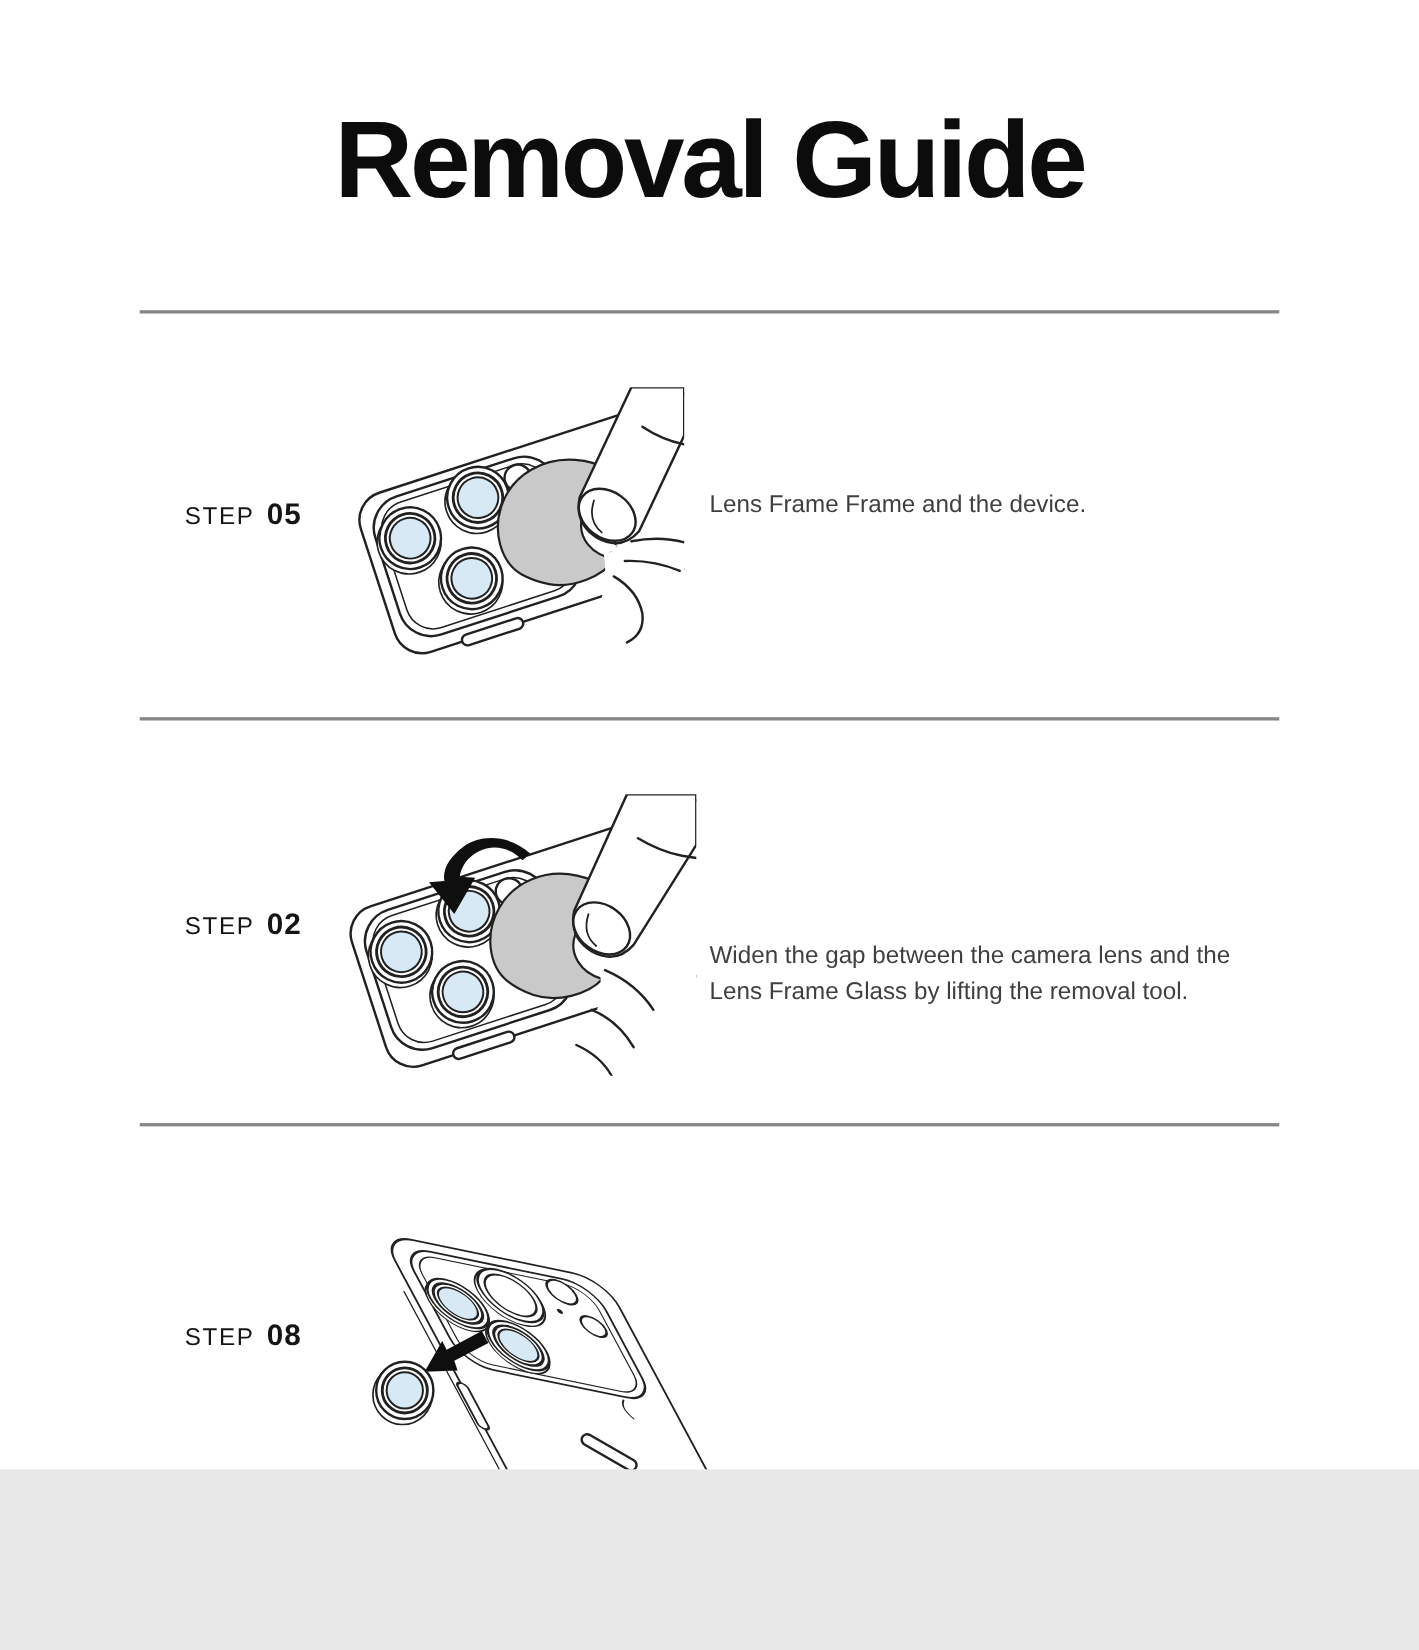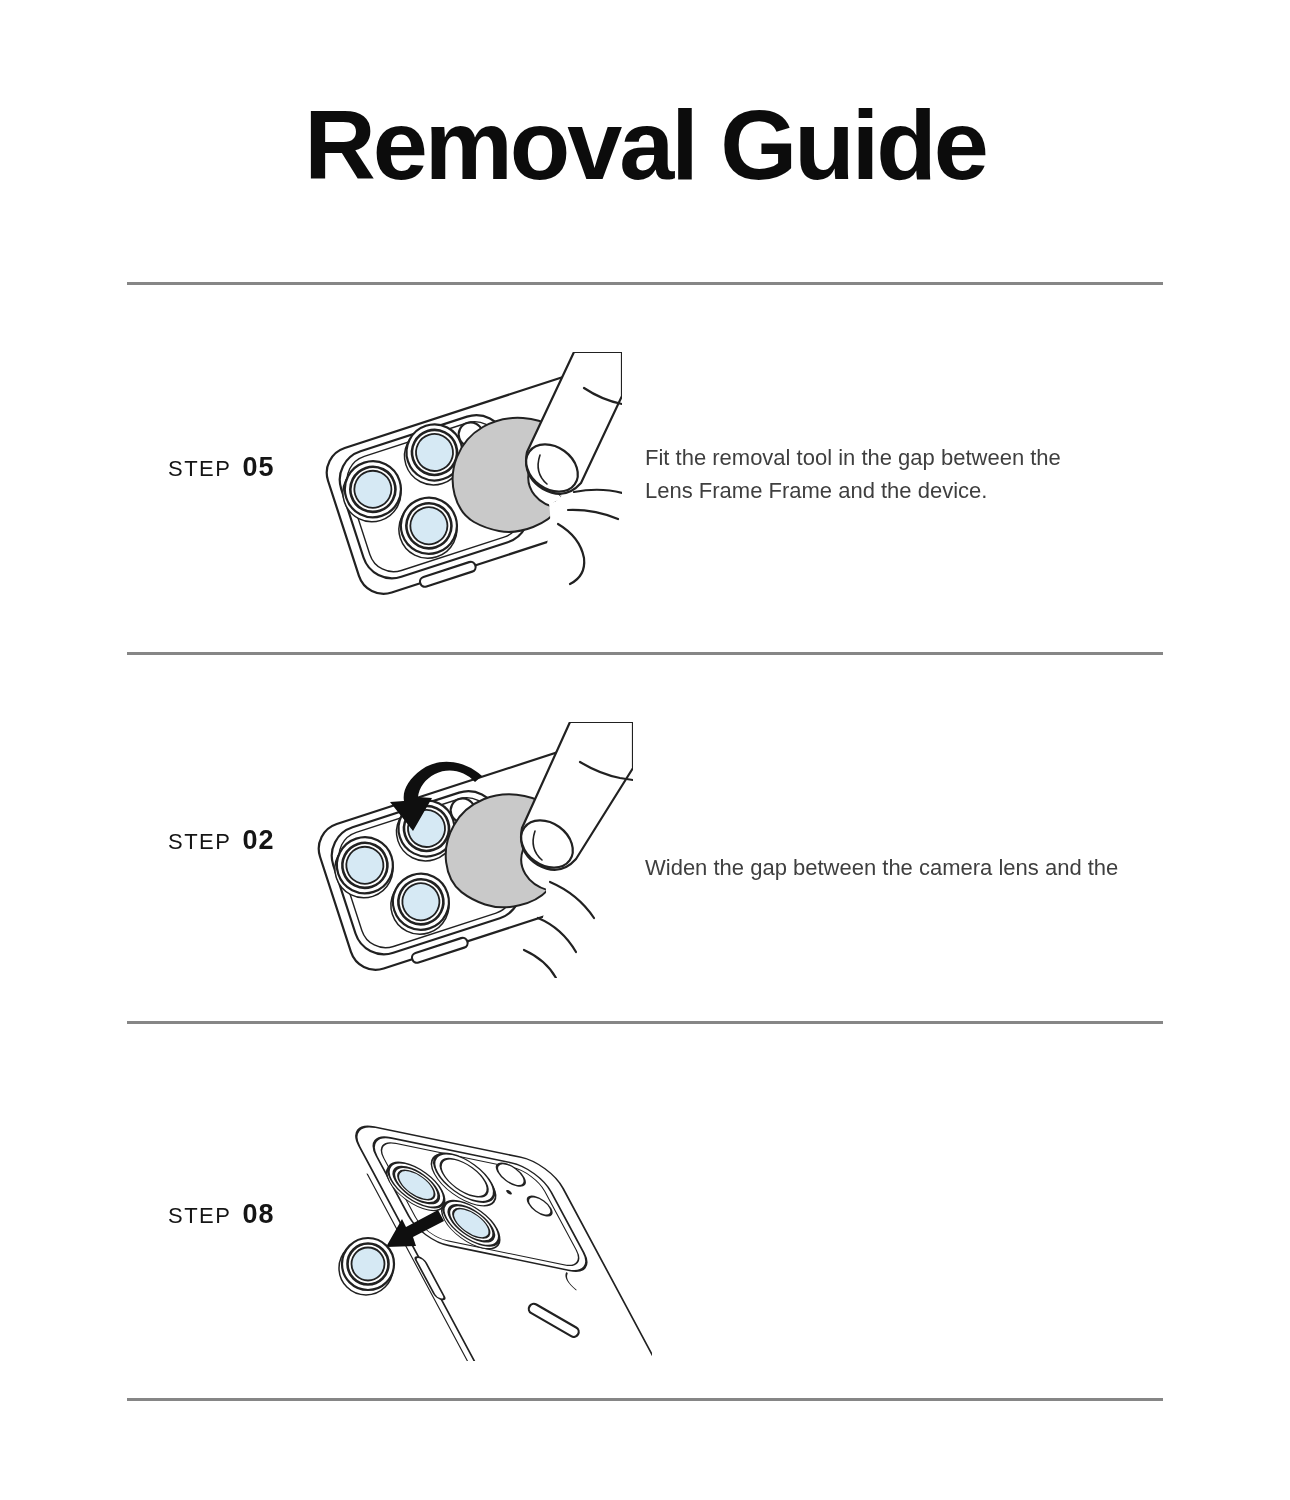--- a/index.html
+++ b/index.html
@@ -8,21 +8,21 @@
     --label-color:#151515;
     --divider-color:#868686;
     --outline-color:#212121;
     --lens-fill:#d6e9f4;
     --tool-fill:#c9c9c9;
     --arrow-color:#0f0f0f;
     --page-bg:#ffffff;
   }
   html,body{margin:0;padding:0;background:#e8e8e8;}
   .page{
-    position:relative;width:1290px;height:1500px;margin:0 auto;
+    position:relative;width:1290px;height:1336px;margin:0 auto;
     background:var(--page-bg);overflow:hidden;
     font-family:"Liberation Sans","DejaVu Sans",sans-serif;
   }
   .title{
     position:absolute;left:0;top:88px;width:100%;text-align:center;
     font-size:99px;font-weight:700;letter-spacing:-3px;color:var(--title-color);
     white-space:nowrap;
   }
   .divider{
     position:absolute;left:127px;width:1036px;height:3px;
@@ -106,21 +106,20 @@
 
         <path fill="none" d="M 272 36 Q 290 48 310 52"></path>
         <path fill="none" d="M 262 140 Q 288 135 310 141"></path>
         <path fill="none" d="M 256 158 Q 282 157 306 167"></path>
         <path fill="none" d="M 246 172 Q 268 185 272 206 Q 274 224 258 232"></path>
       </g>
     </svg>
   </div>
 
   <div class="step-desc" style="top:441px">
-    <span>Fit the removal tool in the gap between the</span>
     <span>Lens Frame Frame and the device.</span>
   </div>
 
   <div class="step-label" style="top:825px">
     <span class="step-word">STEP</span>
     <span class="step-num">02</span>
   </div>
 
   <div class="step-art" style="left:298px;top:722px;width:335px;height:256px">
     <svg viewBox="0 0 335 256" width="335" height="256">
@@ -167,20 +166,21 @@
         <path fill="none" d="M 282 40 Q 302 52 322 56 L 335 58"></path>
         <path fill="none" d="M 252 160 Q 280 172 296 196"></path>
         <path fill="none" d="M 240 196 Q 264 206 278 230"></path>
         <path fill="none" d="M 226 228 Q 248 238 258 256"></path>
       </g>
     </svg>
   </div>
 
   <div class="step-desc" style="top:851px">
     <span>Widen the gap between the camera lens and the</span>
+    <span>Lens Frame Glass by lifting the removal tool.</span>
   </div>
 
   <div class="step-label" style="top:1199px">
     <span class="step-word">STEP</span>
     <span class="step-num">08</span>
   </div>
 
   <div class="step-art" style="left:332px;top:1116px;width:320px;height:245px">
     <svg viewBox="0 0 320 245" width="320" height="245">
       <g fill="#fff" stroke="currentColor" stroke-width="2.2" stroke-linejoin="round" stroke-linecap="round">

